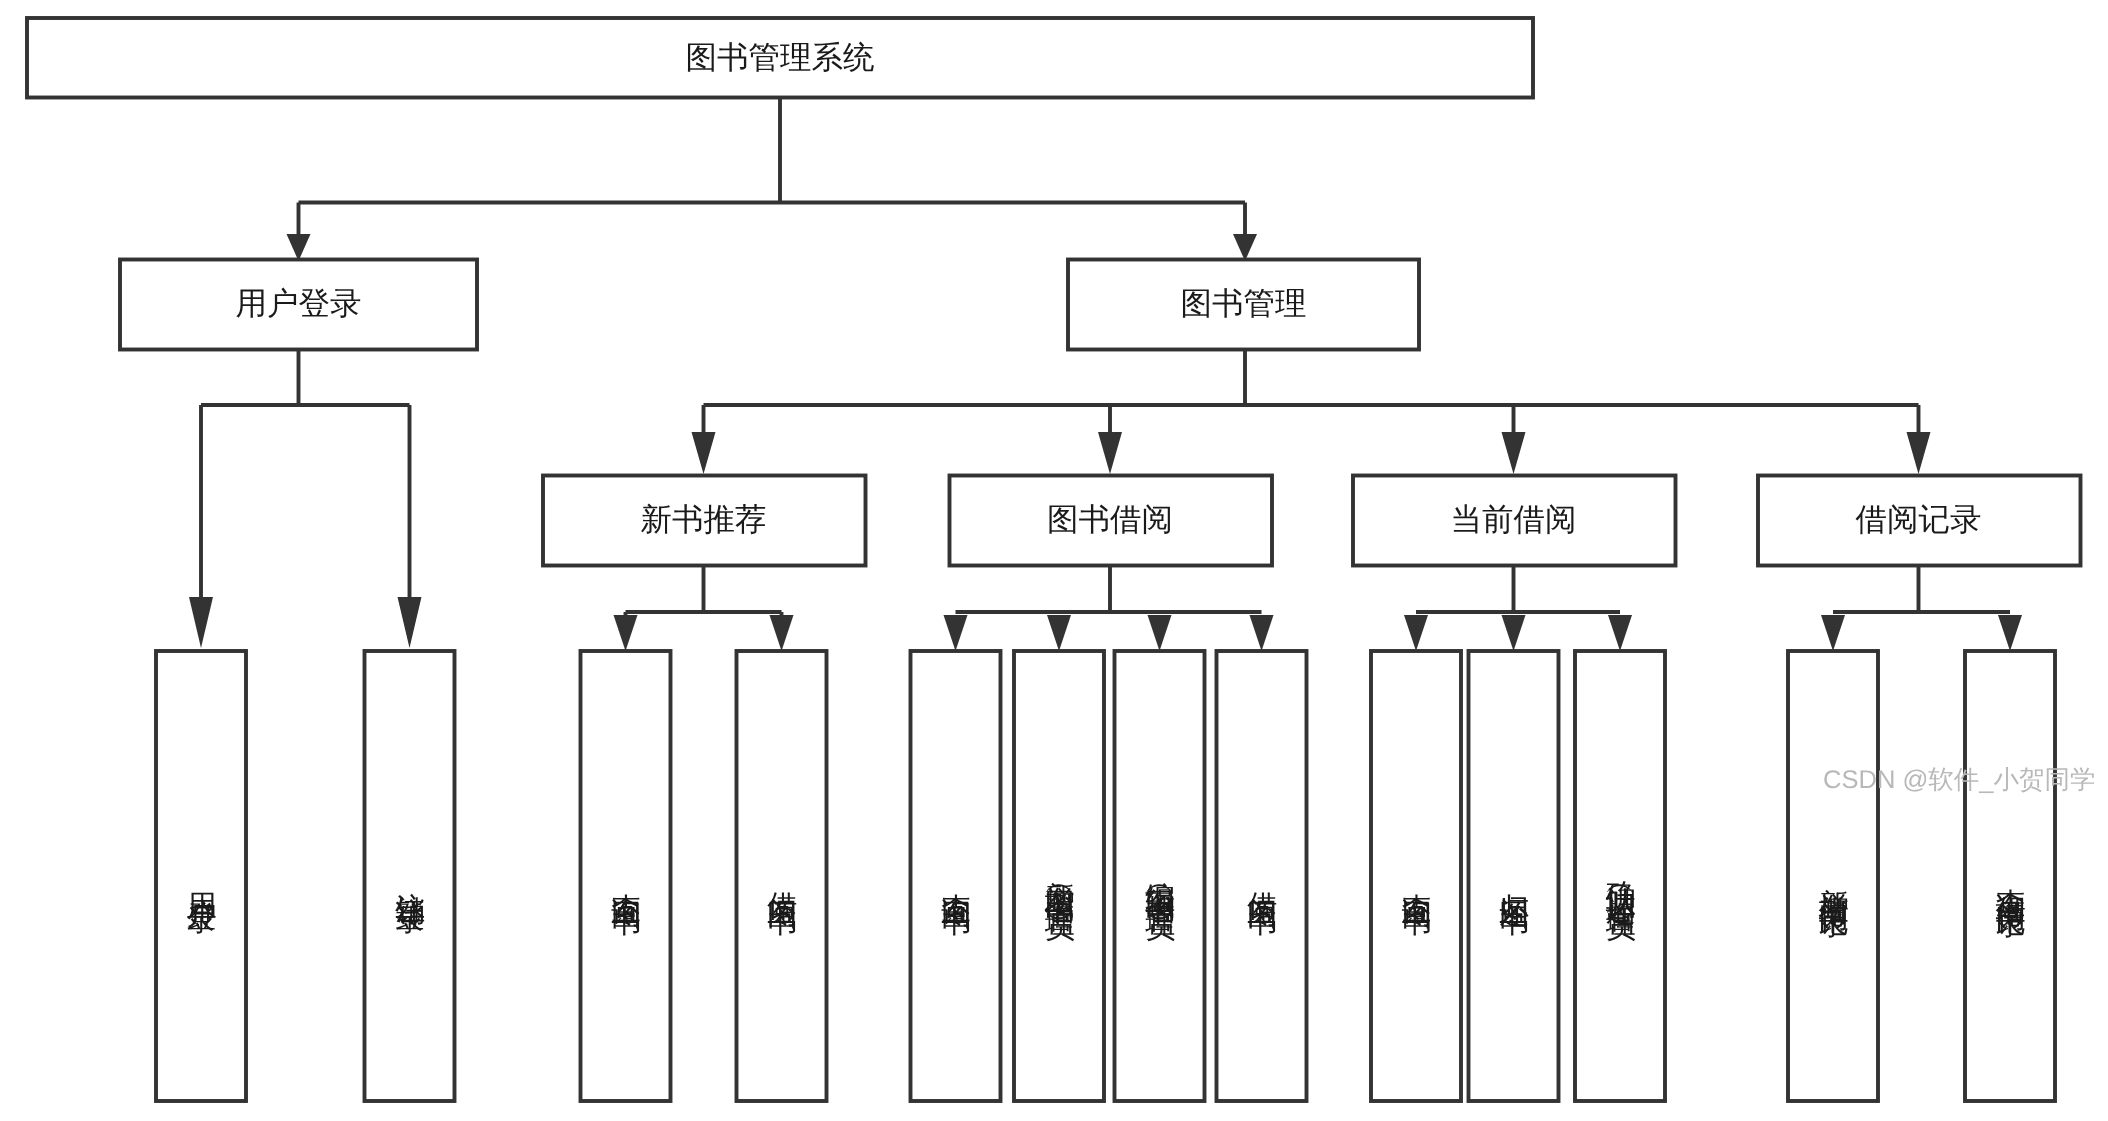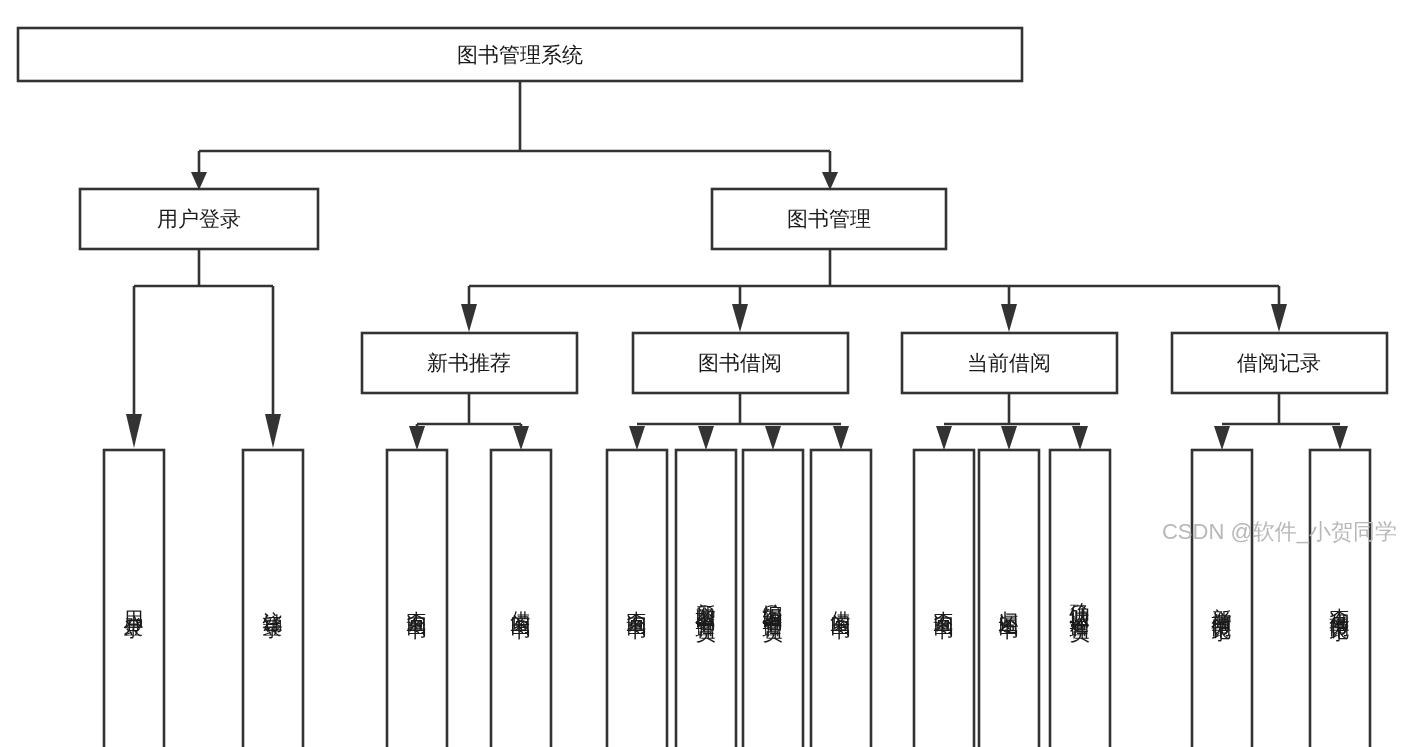--- a/index.html
+++ b/index.html
@@ -10,21 +10,20 @@
   body {
     width: 1405px;
     height: 747px;
     font-family: "Liberation Sans", "DejaVu Sans", sans-serif;
     overflow: hidden;
   }
   #diagram-root {
     position: relative;
     width: 1405px;
     height: 537px;
-    margin-top: 16px;
   }
   svg.diagram-canvas {
     position: absolute;
     top: 0; left: 0;
     width: 1405px;
     height: 747px;
   }
   .node-box {
     fill: #ffffff;
     stroke: #333333;
@@ -54,21 +53,21 @@
     writing-mode: vertical-rl;
     text-orientation: upright;
     letter-spacing: 3px;
     text-anchor: middle;
   }
   .watermark-text {
     position: absolute;
     right: 8px;
     bottom: 6px;
     font-family: "Liberation Sans", "DejaVu Sans", sans-serif;
-    font-size: 22px;
+    font-size: 17px;
     color: #b8b8b8;
     white-space: nowrap;
     user-select: none;
   }
 </style>
 </head>
 <body>
 
 <div id="diagram-root">
 

